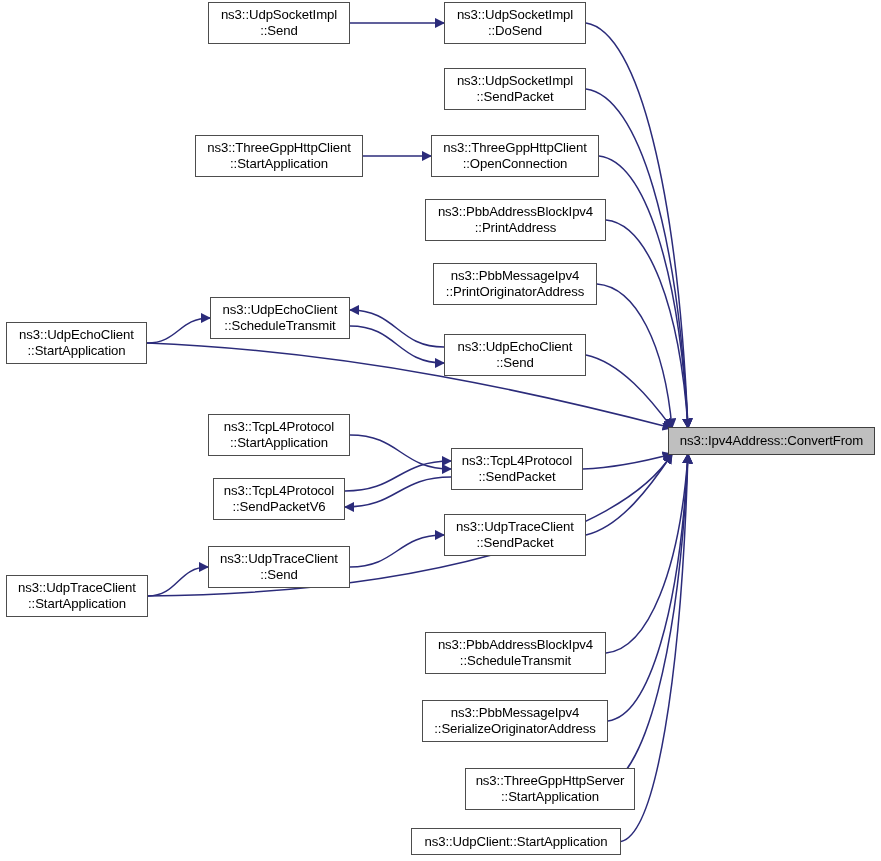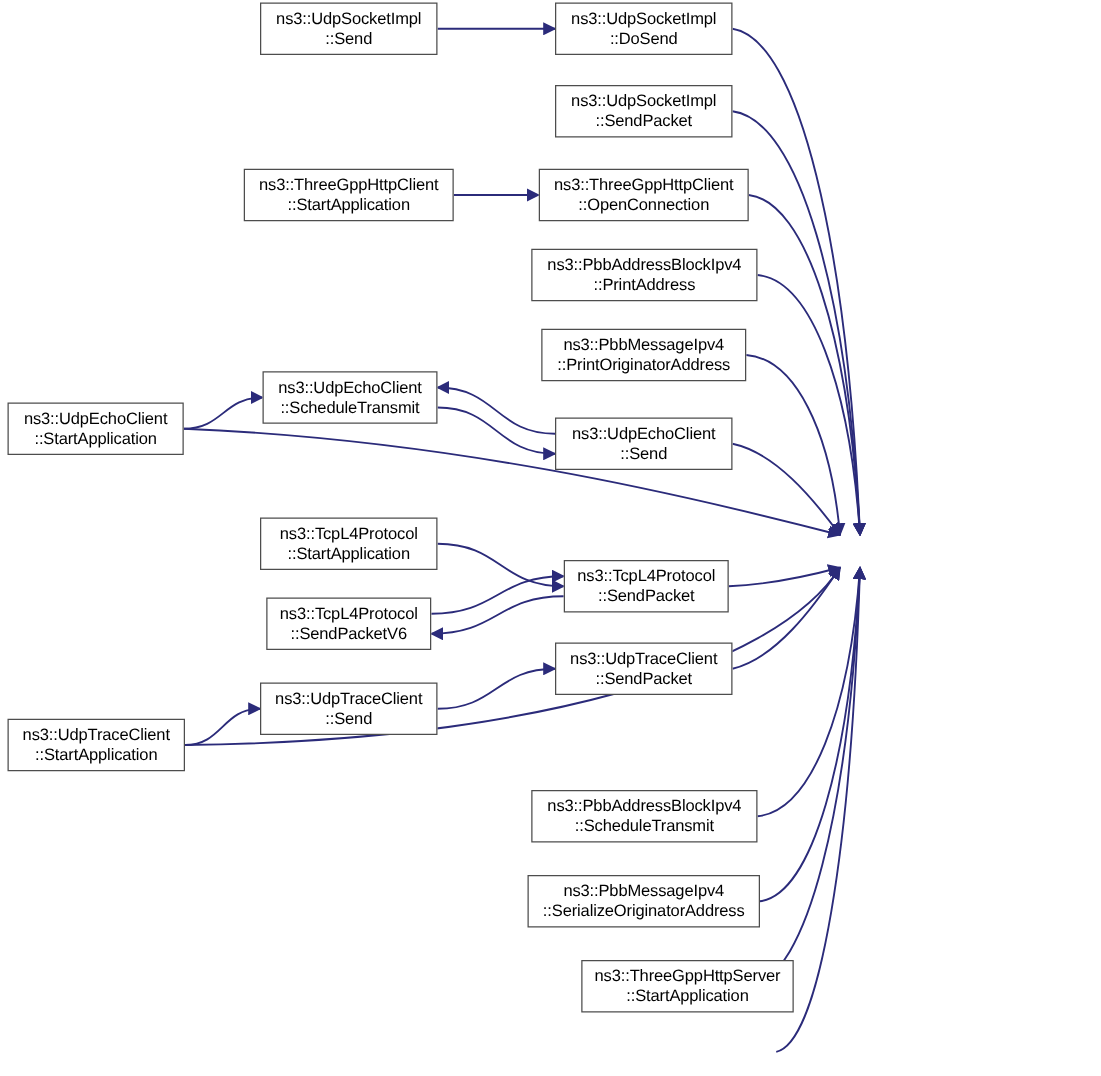--- a/index.html
+++ b/index.html
@@ -93,21 +93,23 @@
     <div class="node" style="left: 444px; top: 2px; width: 142px; height: 42px;"><span class="ln">ns3::UdpSocketImpl</span><span class="ln">::DoSend</span></div>
     <div class="node" style="left: 444px; top: 68px; width: 142px; height: 42px;"><span class="ln">ns3::UdpSocketImpl</span><span class="ln">::SendPacket</span></div>
     <div class="node" style="left: 195px; top: 135px; width: 168px; height: 42px;"><span class="ln">ns3::ThreeGppHttpClient</span><span class="ln">::StartApplication</span></div>
     <div class="node" style="left: 431px; top: 135px; width: 168px; height: 42px;"><span class="ln">ns3::ThreeGppHttpClient</span><span class="ln">::OpenConnection</span></div>
     <div class="node" style="left: 425px; top: 199px; width: 181px; height: 42px;"><span class="ln">ns3::PbbAddressBlockIpv4</span><span class="ln">::PrintAddress</span></div>
     <div class="node" style="left: 433px; top: 263px; width: 164px; height: 42px;"><span class="ln">ns3::PbbMessageIpv4</span><span class="ln">::PrintOriginatorAddress</span></div>
     <div class="node" style="left: 210px; top: 297px; width: 140px; height: 42px;"><span class="ln">ns3::UdpEchoClient</span><span class="ln">::ScheduleTransmit</span></div>
     <div class="node" style="left: 6px; top: 322px; width: 141px; height: 42px;"><span class="ln">ns3::UdpEchoClient</span><span class="ln">::StartApplication</span></div>
     <div class="node" style="left: 444px; top: 334px; width: 142px; height: 42px;"><span class="ln">ns3::UdpEchoClient</span><span class="ln">::Send</span></div>
     <div class="node" style="left: 208px; top: 414px; width: 142px; height: 42px;"><span class="ln">ns3::TcpL4Protocol</span><span class="ln">::StartApplication</span></div>
+    <div class="node focus" style="left: 668px; top: 427px; width: 207px; height: 28px;"><span class="ln">ns3::Ipv4Address::ConvertFrom</span></div>
     <div class="node" style="left: 451px; top: 448px; width: 132px; height: 42px;"><span class="ln">ns3::TcpL4Protocol</span><span class="ln">::SendPacket</span></div>
     <div class="node" style="left: 213px; top: 478px; width: 132px; height: 42px;"><span class="ln">ns3::TcpL4Protocol</span><span class="ln">::SendPacketV6</span></div>
     <div class="node" style="left: 444px; top: 514px; width: 142px; height: 42px;"><span class="ln">ns3::UdpTraceClient</span><span class="ln">::SendPacket</span></div>
     <div class="node" style="left: 208px; top: 546px; width: 142px; height: 42px;"><span class="ln">ns3::UdpTraceClient</span><span class="ln">::Send</span></div>
     <div class="node" style="left: 6px; top: 575px; width: 142px; height: 42px;"><span class="ln">ns3::UdpTraceClient</span><span class="ln">::StartApplication</span></div>
     <div class="node" style="left: 425px; top: 632px; width: 181px; height: 42px;"><span class="ln">ns3::PbbAddressBlockIpv4</span><span class="ln">::ScheduleTransmit</span></div>
     <div class="node" style="left: 422px; top: 700px; width: 186px; height: 42px;"><span class="ln">ns3::PbbMessageIpv4</span><span class="ln">::SerializeOriginatorAddress</span></div>
     <div class="node" style="left: 430px; top: 768px; width: 170px; height: 42px; margin-left: 35px;"><span class="ln">ns3::ThreeGppHttpServer</span><span class="ln">::StartApplication</span></div>
+    <div class="node" style="left: 411px; top: 828px; width: 210px; height: 27px;"><span class="ln">ns3::UdpClient::StartApplication</span></div>
   </div>
 
 </body></html>

